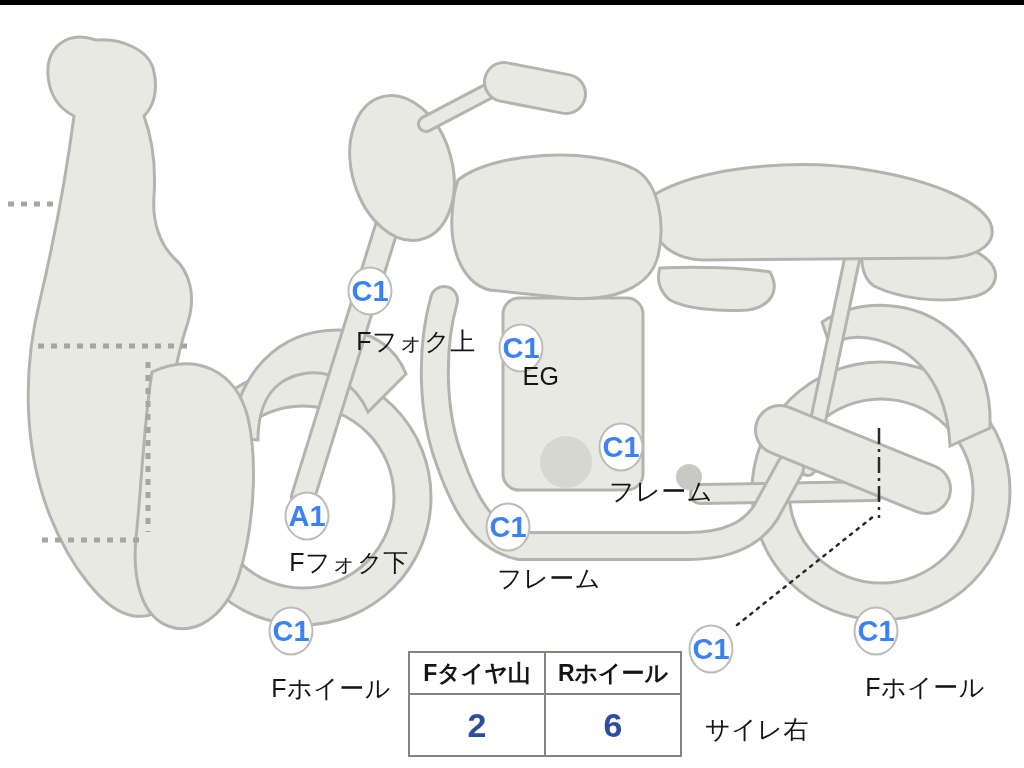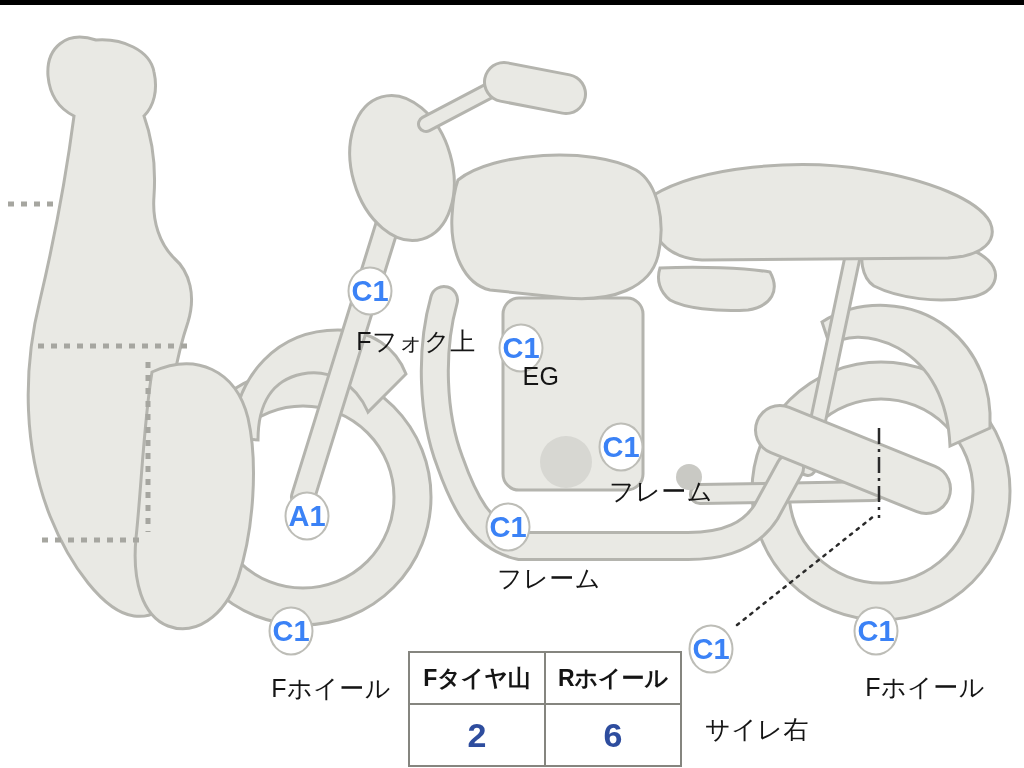--- a/index.html
+++ b/index.html
@@ -23,21 +23,21 @@
     letter-spacing:0.5px;
   }
   .tire-table{
     position:absolute;left:408px;top:651px;
     border-collapse:collapse;background:#ffffff;
   }
   .tire-table th,.tire-table td{
     border:2.5px solid #85857f;text-align:center;box-sizing:border-box;
   }
   .tire-table th{
-    width:136px;height:52px;font-size:23px;font-weight:700;color:#151515;padding:0 6px;
+    width:136px;height:42px;font-size:23px;font-weight:700;color:#151515;padding:0 6px;
   }
   .tire-table td{
     height:62px;font-size:34px;font-weight:600;color:#2e4d9e;
   }
 </style>
 </head>
 <body>
 
 <div class="stage">
   <div class="top-edge"></div>
@@ -127,20 +127,21 @@
   <div class="badge" style="left:621px;top:447px">C1</div>
   <div class="badge" style="left:307px;top:516px">A1</div>
   <div class="badge" style="left:508px;top:527px">C1</div>
   <div class="badge" style="left:291px;top:631px">C1</div>
   <div class="badge" style="left:711px;top:649px">C1</div>
   <div class="badge" style="left:876px;top:631px">C1</div>
 
   <div class="caption" style="left:416px;top:341px">Fフォク上</div>
   <div class="caption" style="left:541px;top:376px">EG</div>
   <div class="caption" style="left:661px;top:491px">フレーム</div>
+  <div class="caption" style="left:349px;top:562px">Fフォク下</div>
   <div class="caption" style="left:331px;top:688px">Fホイール</div>
   <div class="caption" style="left:549px;top:578px">フレーム</div>
   <div class="caption" style="left:757px;top:729px">サイレ右</div>
   <div class="caption" style="left:925px;top:687px">Fホイール</div>
 
   <table class="tire-table">
     <tbody>
         <tr>
       <th>Fタイヤ山</th>
       <th>Rホイール</th>

